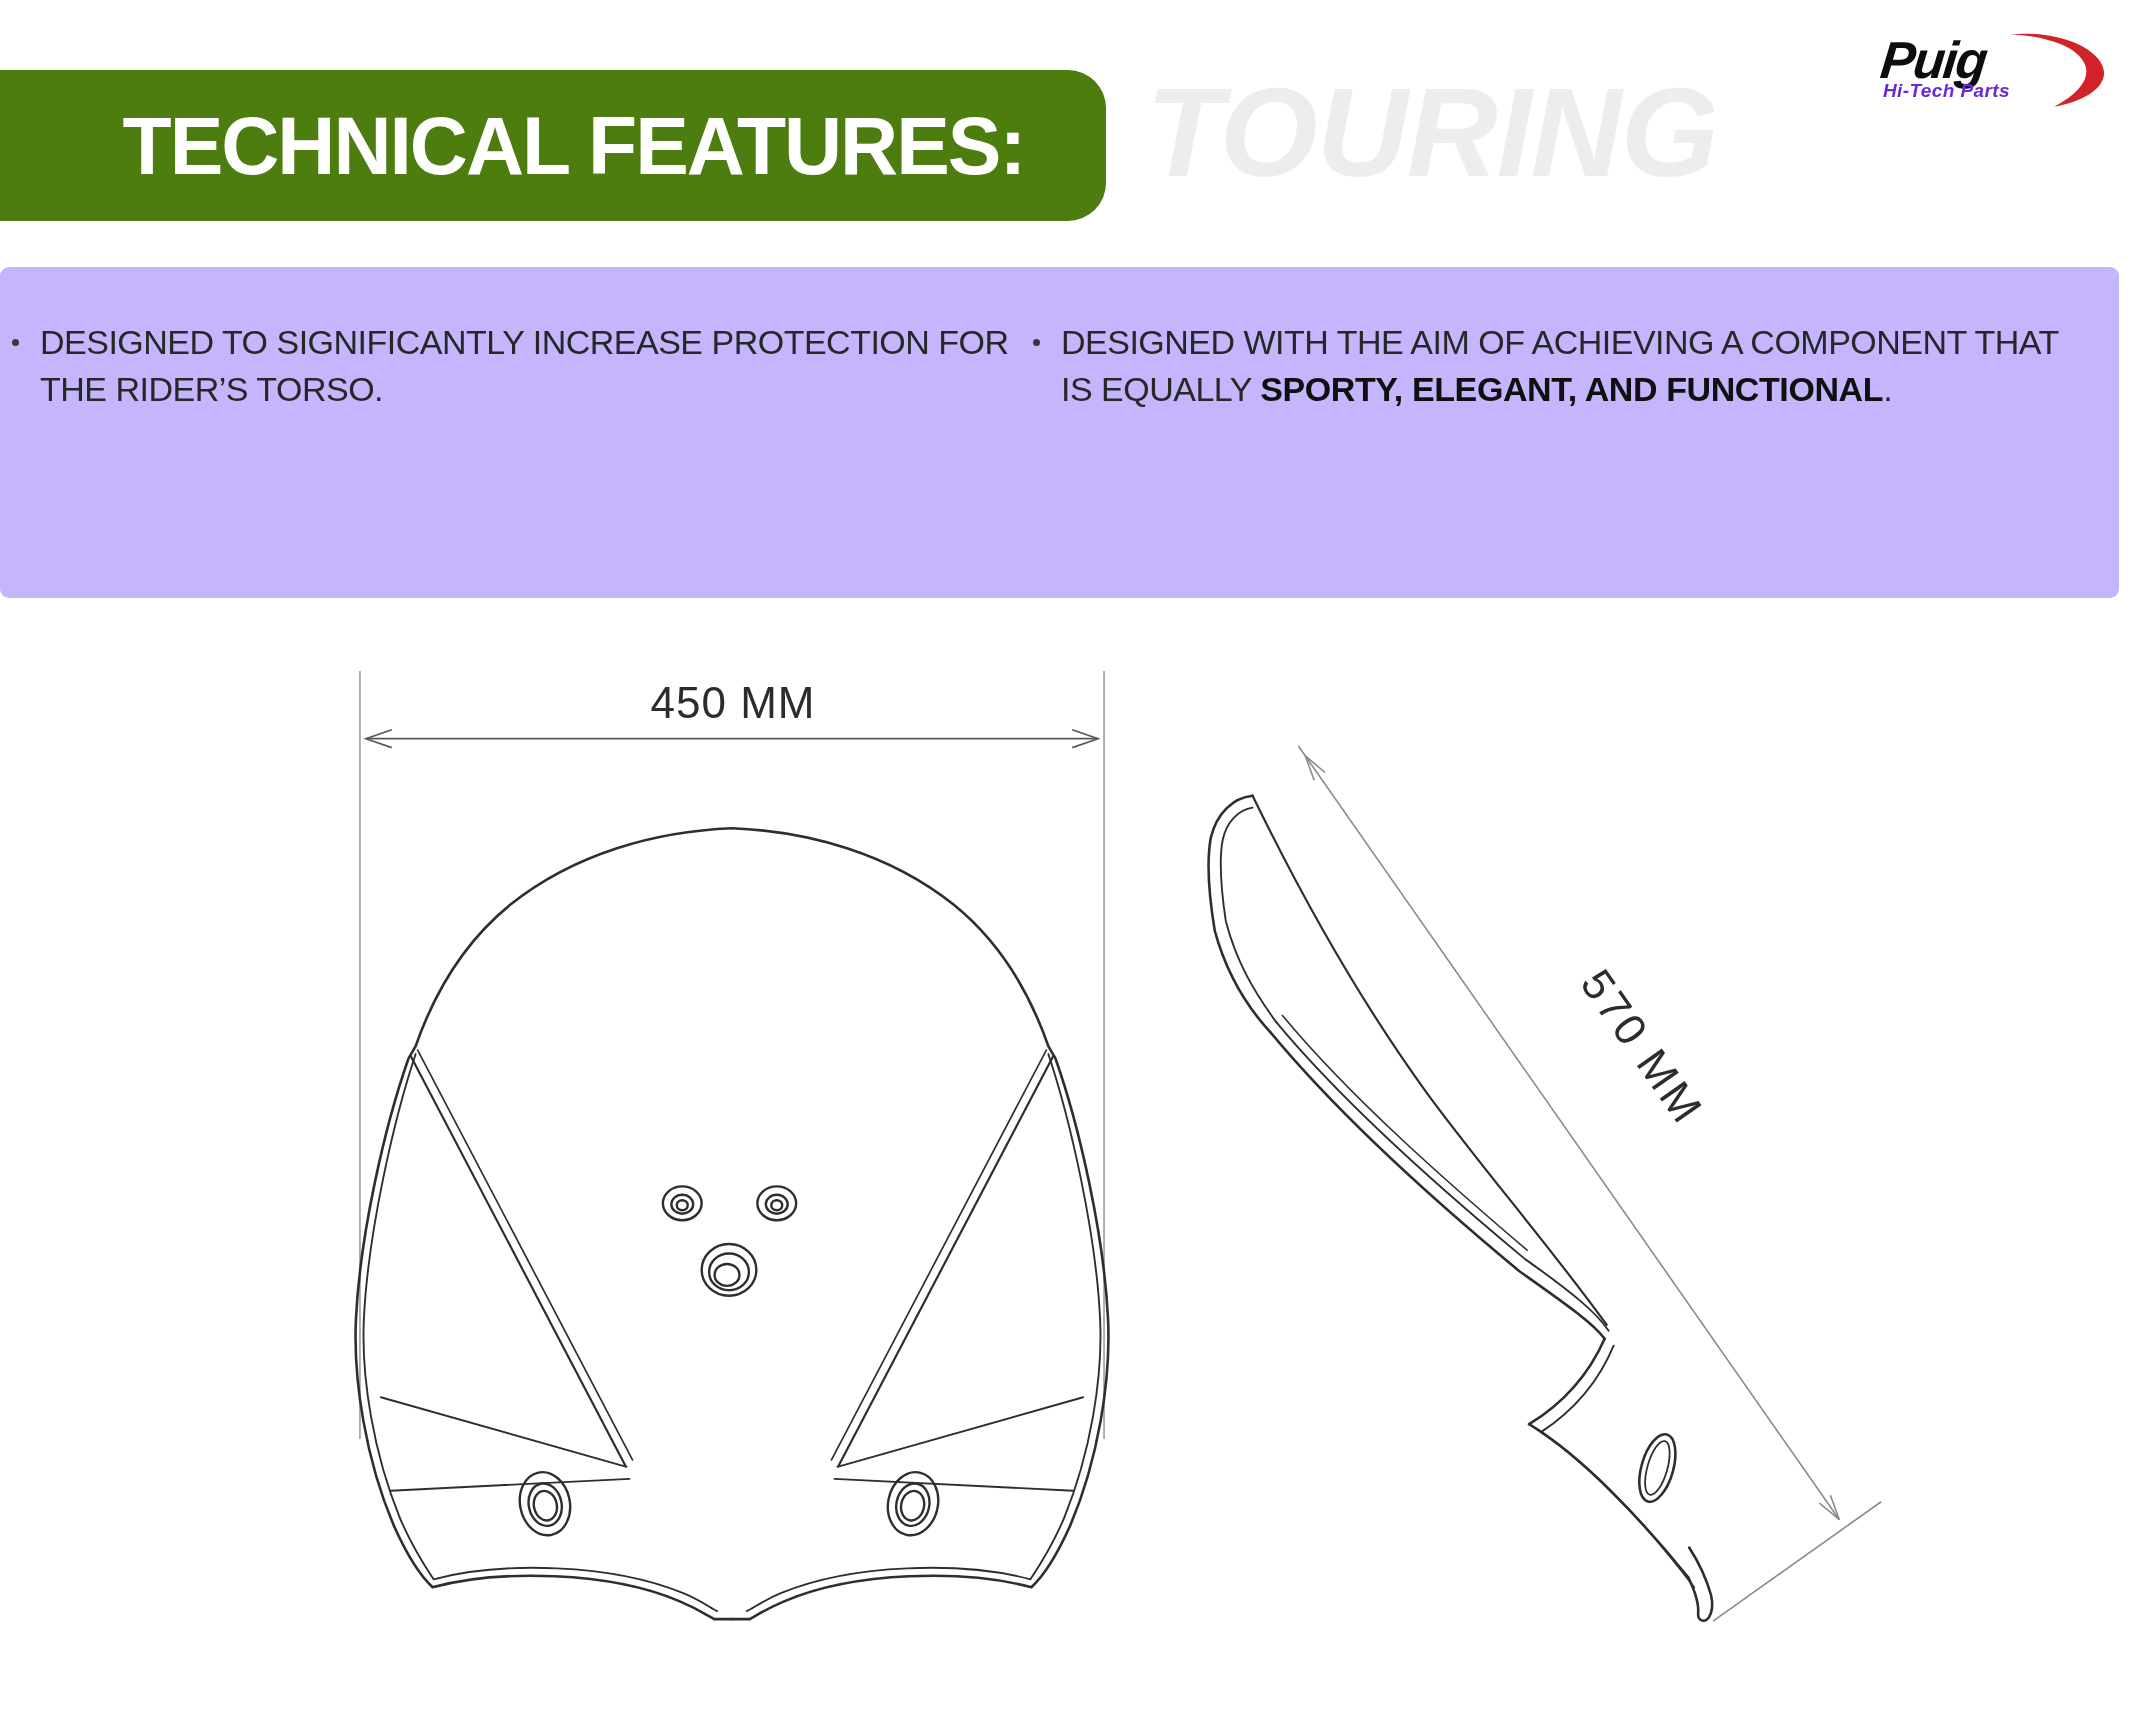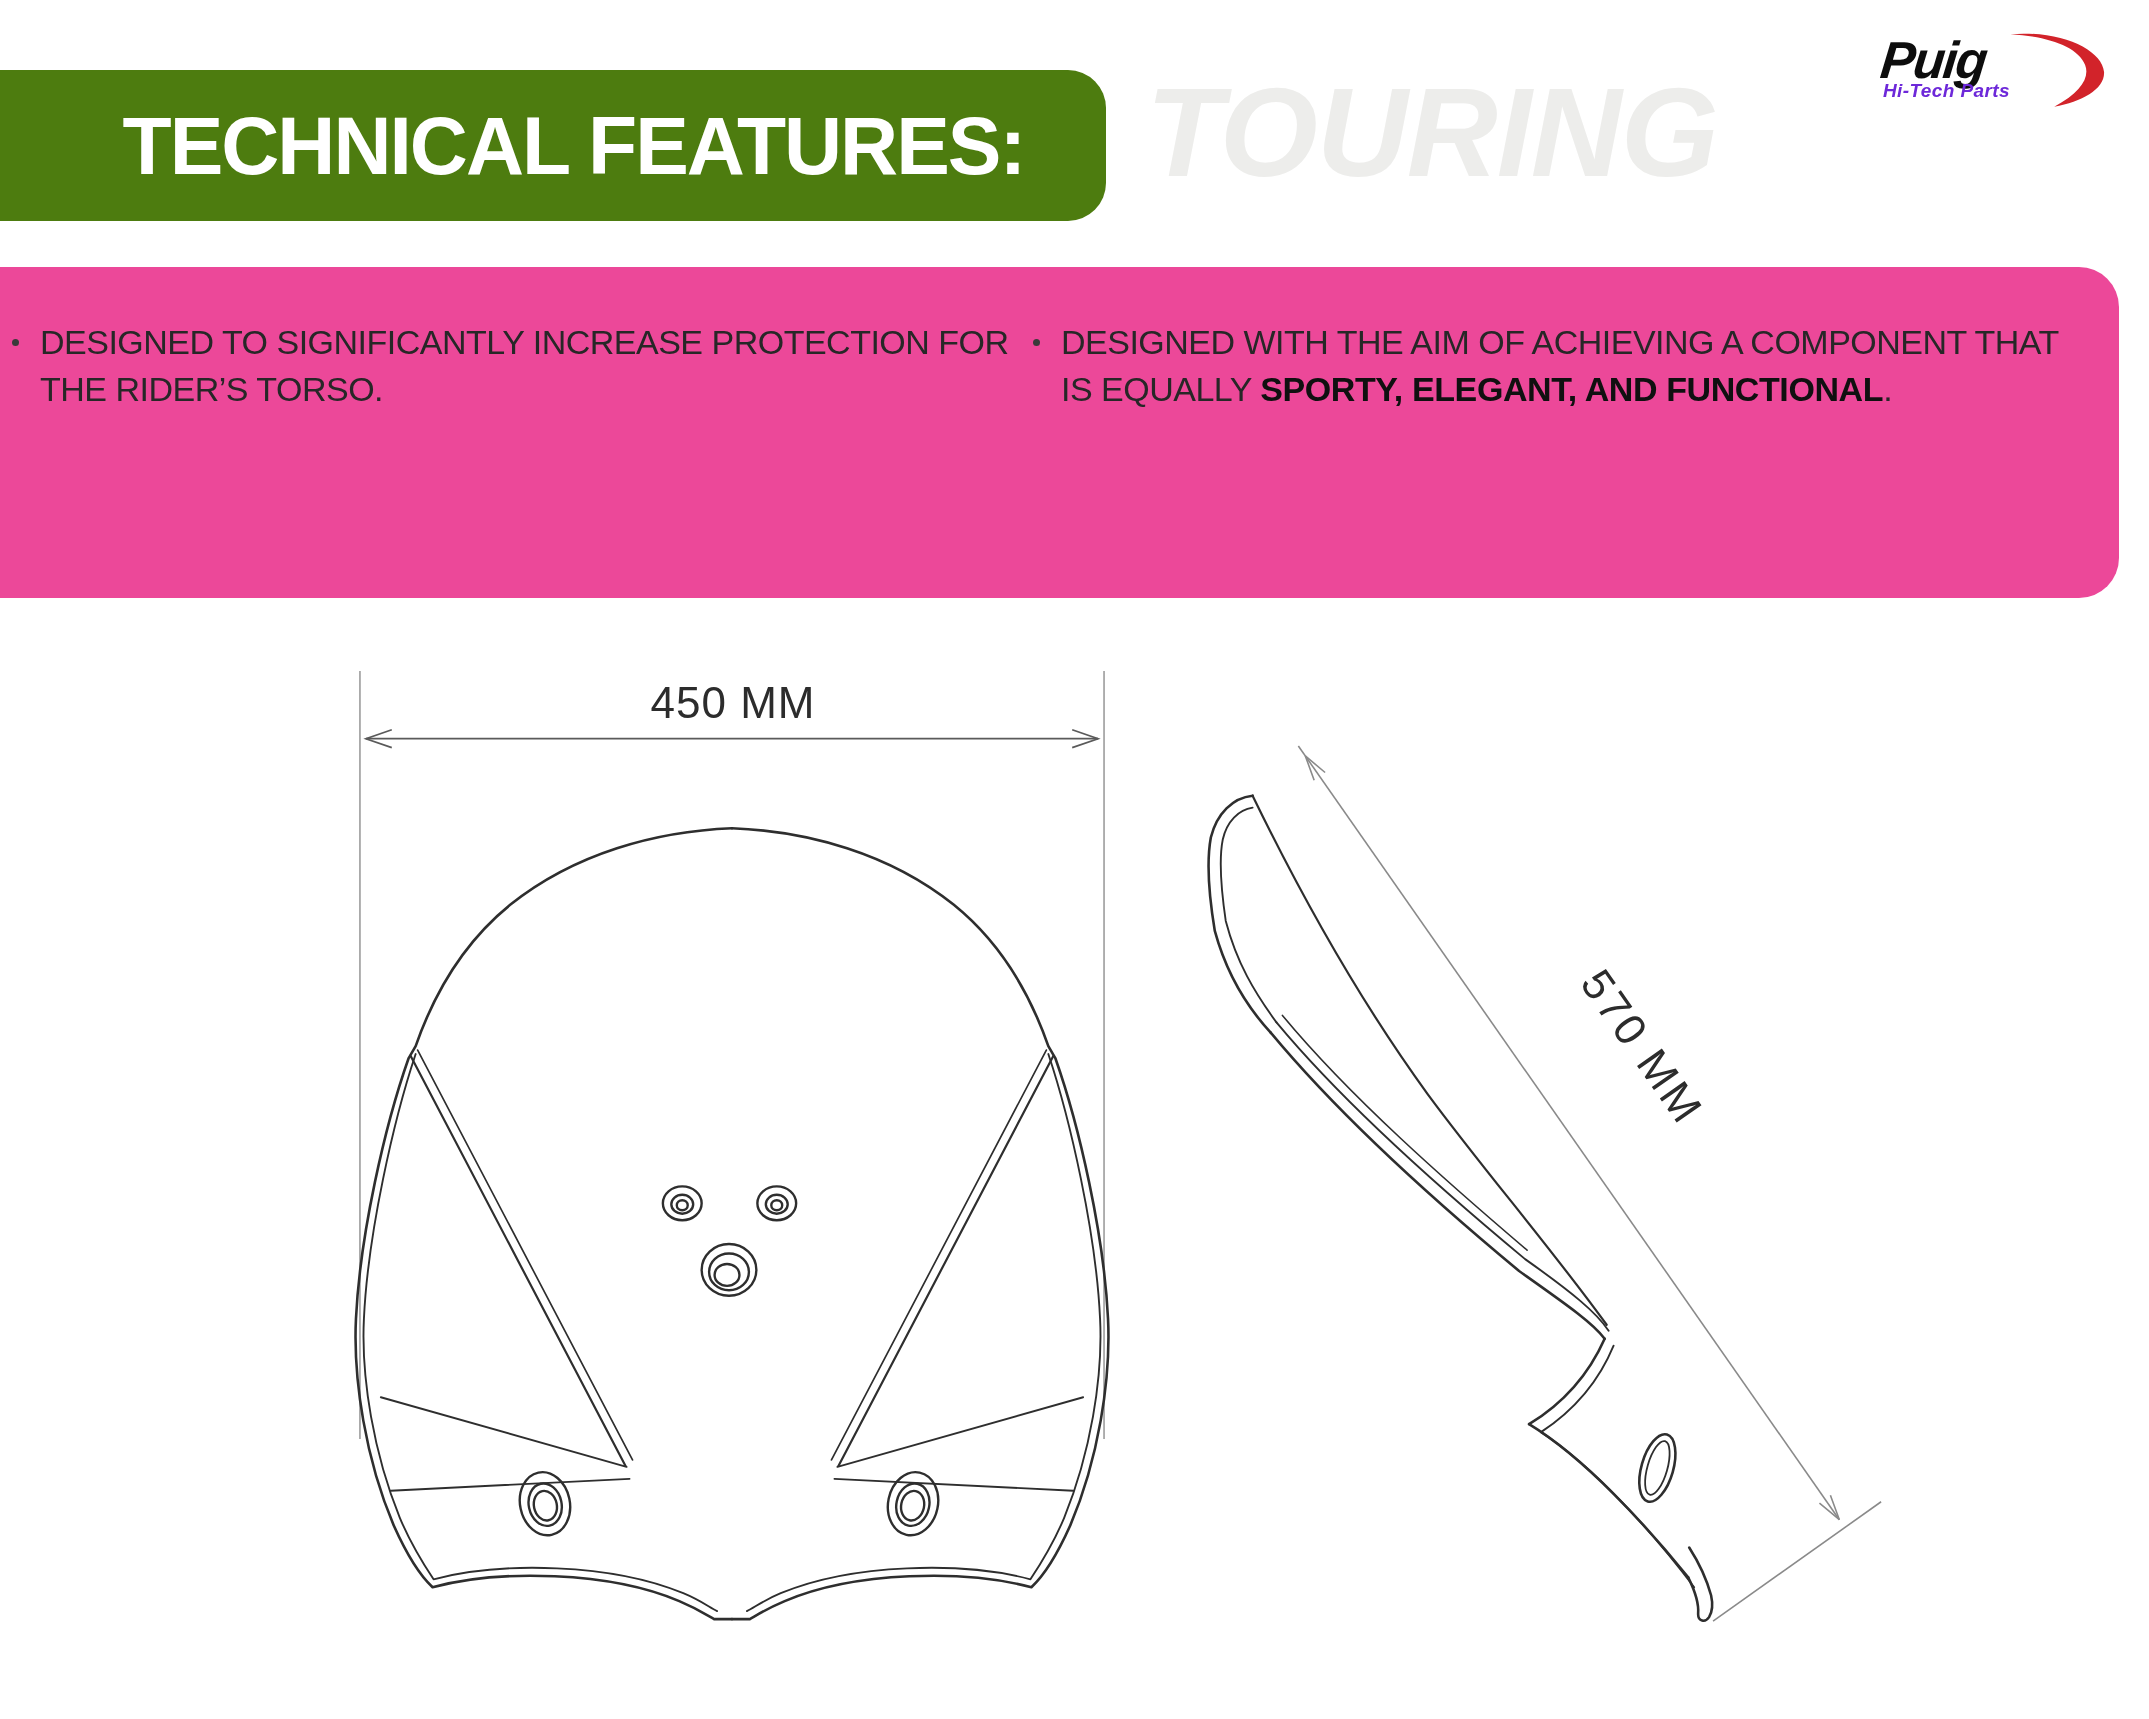--- a/index.html
+++ b/index.html
@@ -54,21 +54,21 @@
   <div class="watermark">TOURING</div>
 
   <div class="logo">
     <svg width="239" height="84" viewBox="0 0 240 84">
       <path d="M134 6 C186 2 226 22 228 44 C229 61 206 74 178 79 C204 65 214 50 209 37 C202 18 170 8 134 6 Z" fill="#d2232a"></path>
     </svg>
     <div class="brand">Puig</div>
     <div class="tagline">Hi-Tech Parts</div>
   </div>
 
-  <div class="panel" style="background: #ec4899;">
+  <div class="panel" style="background: #c4b5fd; border-radius: 9px;">
     <ul class="col-left">
         <li>
           <span class="dot"></span>
           <p><span>DESIGNED TO SIGNIFICANTLY INCREASE PROTECTION FOR THE RIDER’S TORSO.</span></p>
         </li>
       </ul>
     <ul class="col-right">
         <li>
           <span class="dot"></span>
           <p><span>DESIGNED WITH THE AIM OF ACHIEVING A COMPONENT THAT IS EQUALLY </span><b>SPORTY, ELEGANT, AND FUNCTIONAL</b><span>.</span></p>

